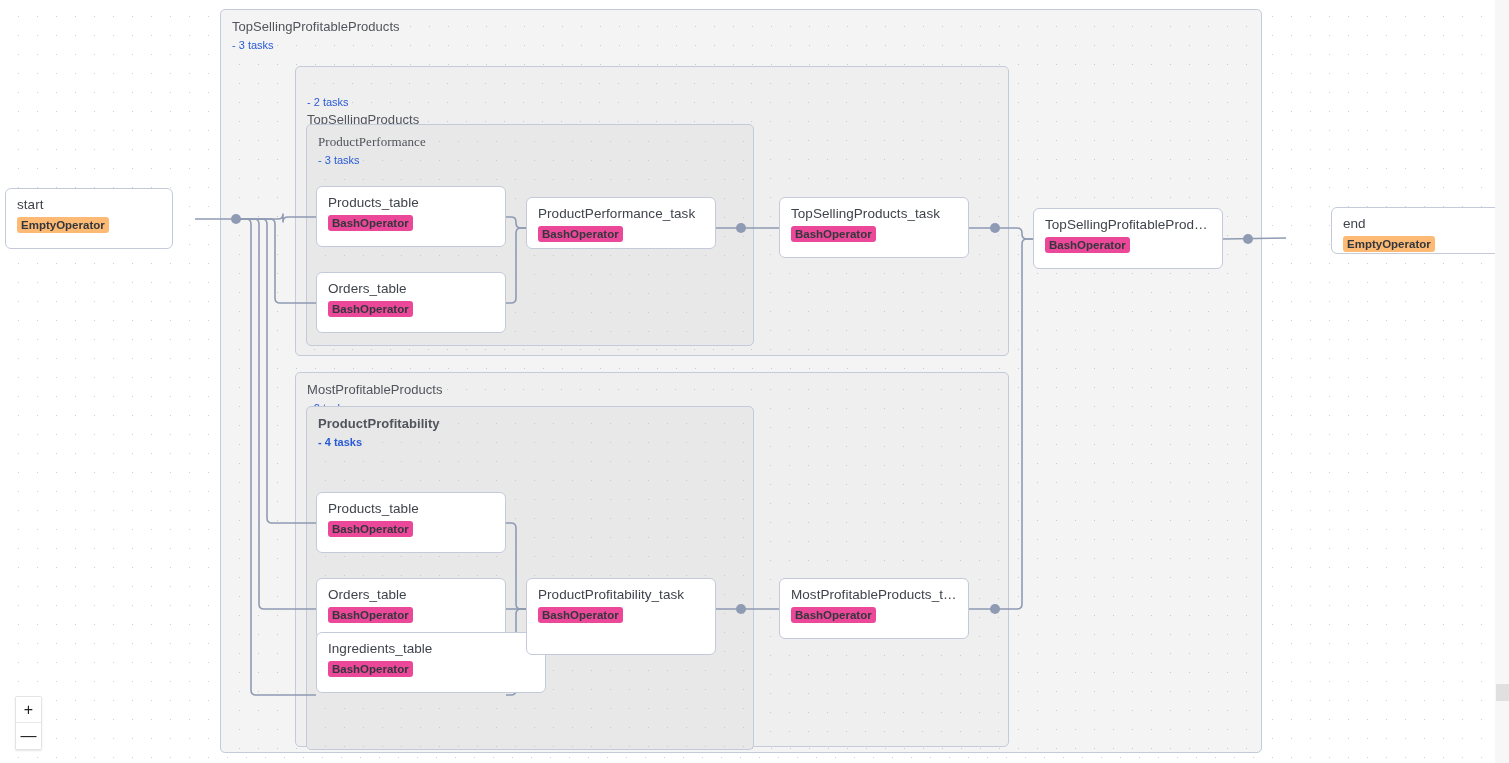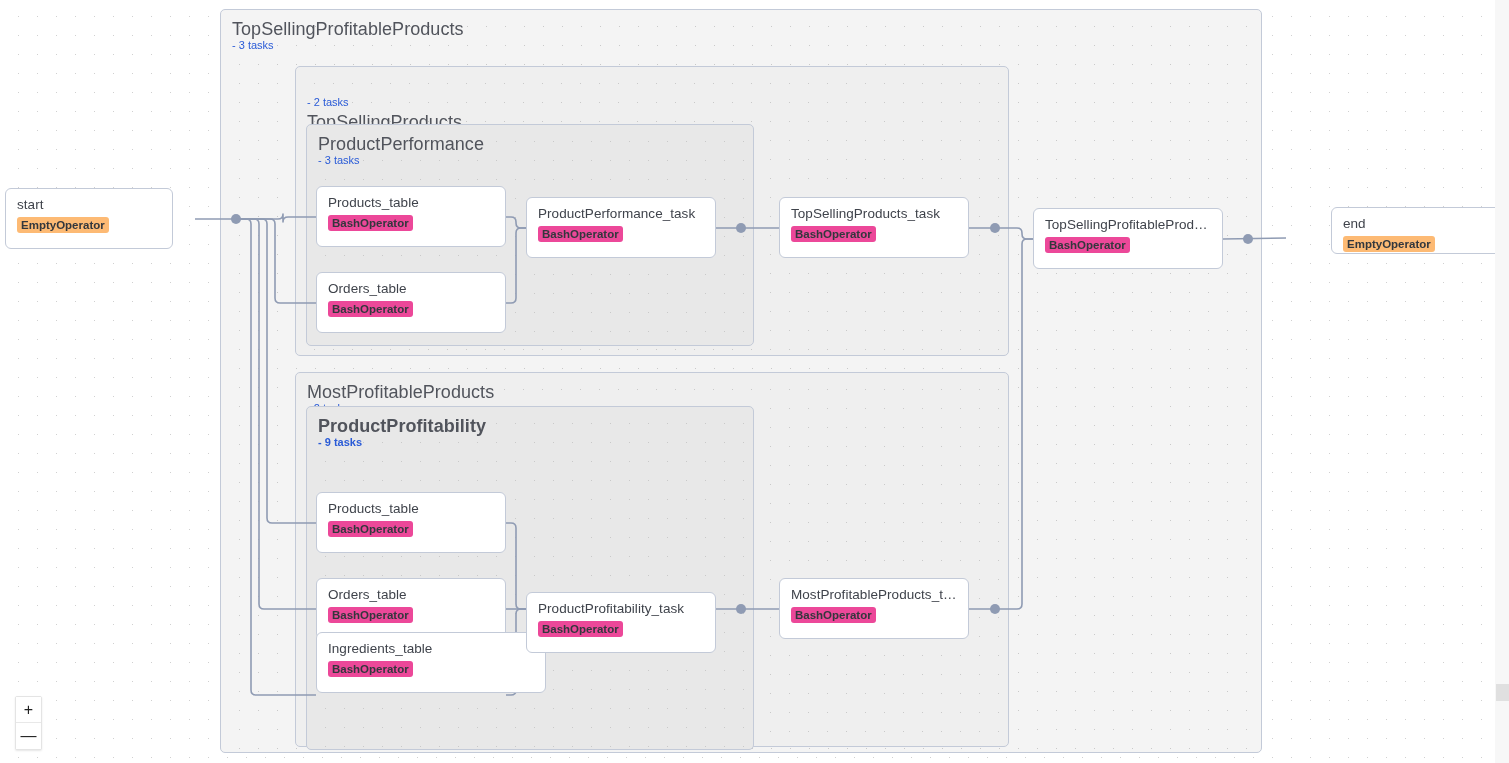--- a/index.html
+++ b/index.html
@@ -23,21 +23,21 @@
     position: absolute;
     border: 1px solid #c3cad8;
     border-radius: 5px;
     background-image: radial-gradient(circle, #c9c9c9 0.9px, transparent 1px);
     background-size: 19px 19px;
     background-position: 9px 7px;
   }
   .group-title {
     position: absolute;
     left: 11px;
-    font-size: 18px;
+    font-size: 13px;
     color: #51545c;
     white-space: nowrap;
     letter-spacing: 0.05px;
   }
   .group-sub {
     position: absolute;
     left: 11px;
     font-size: 11px;
     color: #2a5bd7;
     white-space: nowrap;
@@ -130,32 +130,32 @@
     <div class="group-title" style="top: 9px;">TopSellingProfitableProducts</div>
     <div class="group-sub" style="top: 29px;">- 3 tasks</div>
   </div>
 
   <div class="group lvl1" id="g1" style="left: 295px; top: 66px; width: 714px; height: 290px;">
     <div class="group-title" style="top: 9px; margin-top: 36px;">TopSellingProducts</div>
     <div class="group-sub" style="top: 29px;">- 2 tasks</div>
   </div>
 
   <div class="group lvl2" id="g2" style="left: 306px; top: 124px; width: 448px; height: 222px;">
-    <div class="group-title" style="top: 9px;">ProductPerformance</div>
+    <div class="group-title" style="top: 9px; font-family: Liberation Serif, serif;">ProductPerformance</div>
     <div class="group-sub" style="top: 29px;">- 3 tasks</div>
   </div>
 
   <div class="group lvl1" id="g3" style="left: 295px; top: 372px; width: 714px; height: 375px;">
     <div class="group-title" style="top: 9px;">MostProfitableProducts</div>
     <div class="group-sub" style="top: 29px;">- 2 tasks</div>
   </div>
 
   <div class="group lvl2" id="g4" style="left: 306px; top: 406px; width: 448px; height: 344px; font-weight: bold;">
     <div class="group-title" style="top: 9px;">ProductProfitability</div>
-    <div class="group-sub" style="top: 29px;">- 9 tasks</div>
+    <div class="group-sub" style="top: 29px;">- 4 tasks</div>
   </div>
 
   <svg id="edges">
       <path d="M 195 219 L 236 219" fill="none" stroke="#8f9bb3" stroke-width="1.6" stroke-linejoin="round"></path>
       <circle cx="236" cy="219" r="5" fill="#8f9bb3"></circle>
       <path d="M 236 219 L 278 219 Q 283 219 283 214 L 283 222 Q 283 217 288 217 L 316 217" fill="none" stroke="#8f9bb3" stroke-width="1.6" stroke-linejoin="round"></path>
       <path d="M 236 219 L 270 219 Q 275 219 275 224 L 275 298 Q 275 303 280 303 L 316 303" fill="none" stroke="#8f9bb3" stroke-width="1.6" stroke-linejoin="round"></path>
       <path d="M 236 219 L 262 219 Q 267 219 267 224 L 267 518 Q 267 523 272 523 L 316 523" fill="none" stroke="#8f9bb3" stroke-width="1.6" stroke-linejoin="round"></path>
       <path d="M 236 219 L 254 219 Q 259 219 259 224 L 259 604 Q 259 609 264 609 L 316 609" fill="none" stroke="#8f9bb3" stroke-width="1.6" stroke-linejoin="round"></path>
       <path d="M 236 219 L 246 219 Q 251 219 251 224 L 251 690 Q 251 695 256 695 L 316 695" fill="none" stroke="#8f9bb3" stroke-width="1.6" stroke-linejoin="round"></path>
@@ -184,21 +184,21 @@
   <div class="node" id="n-products1" style="left: 316px; top: 186px; width: 190px; height: 61px;">
     <div class="node-label">Products_table</div>
     <div class="node-badge badge-bash">BashOperator</div>
   </div>
 
   <div class="node" id="n-orders1" style="left: 316px; top: 272px; width: 190px; height: 61px;">
     <div class="node-label">Orders_table</div>
     <div class="node-badge badge-bash">BashOperator</div>
   </div>
 
-  <div class="node" id="n-perf" style="left: 526px; top: 197px; width: 190px; height: 61px;">
+  <div class="node" id="n-perf" style="left: 526px; top: 197px; width: 190px; height: 52px;">
     <div class="node-label">ProductPerformance_task</div>
     <div class="node-badge badge-bash">BashOperator</div>
   </div>
 
   <div class="node" id="n-tsp" style="left: 779px; top: 197px; width: 190px; height: 61px; padding-left: 40px;">
     <div class="node-label">TopSellingProducts_task</div>
     <div class="node-badge badge-bash">BashOperator</div>
   </div>
 
   <div class="node" id="n-products2" style="left: 316px; top: 492px; width: 190px; height: 61px;">
@@ -209,21 +209,21 @@
   <div class="node" id="n-orders2" style="left: 316px; top: 578px; width: 190px; height: 61px;">
     <div class="node-label">Orders_table</div>
     <div class="node-badge badge-bash">BashOperator</div>
   </div>
 
   <div class="node" id="n-ingredients" style="left: 316px; top: 632px; width: 230px; height: 61px;">
     <div class="node-label">Ingredients_table</div>
     <div class="node-badge badge-bash">BashOperator</div>
   </div>
 
-  <div class="node" id="n-prof" style="left: 526px; top: 578px; width: 190px; height: 61px; margin-top: 14px;">
+  <div class="node" id="n-prof" style="left: 526px; top: 578px; width: 190px; height: 77px;">
     <div class="node-label">ProductProfitability_task</div>
     <div class="node-badge badge-bash">BashOperator</div>
   </div>
 
   <div class="node" id="n-mpp" style="left: 779px; top: 578px; width: 190px; height: 61px;">
     <div class="node-label">MostProfitableProducts_task</div>
     <div class="node-badge badge-bash">BashOperator</div>
   </div>
 
   <div class="node" id="n-tspp" style="left: 1033px; top: 208px; width: 190px; height: 61px;">

